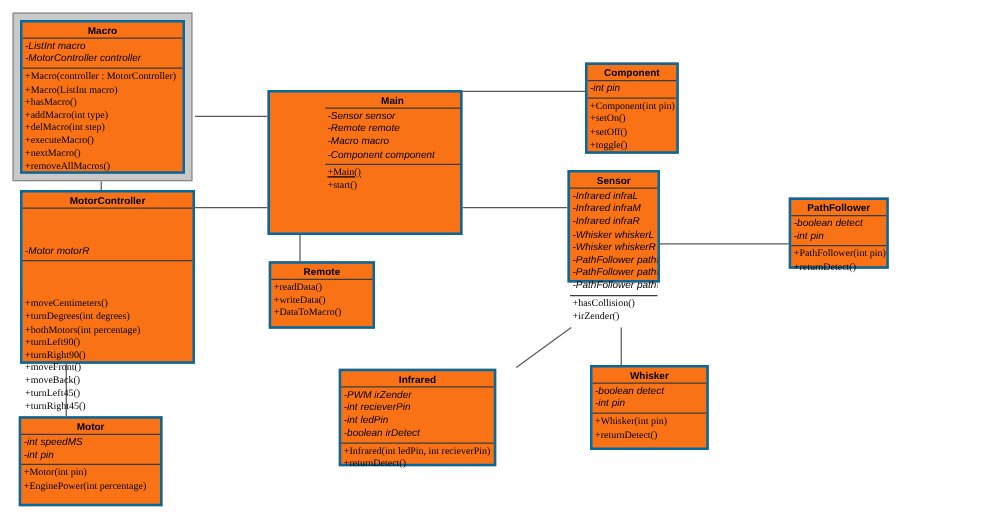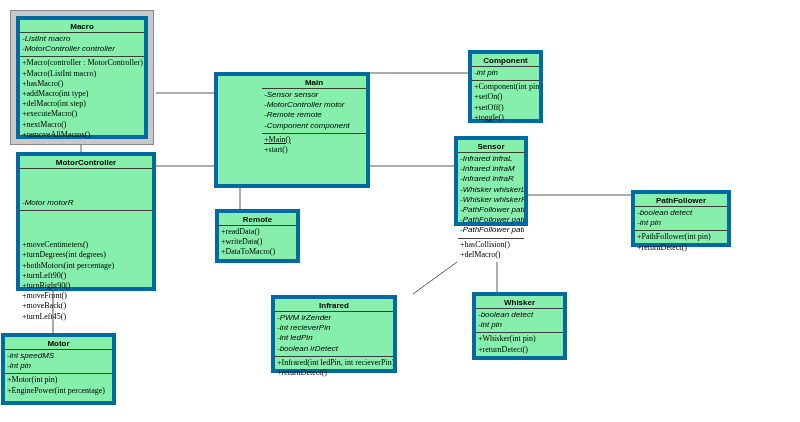--- a/index.html
+++ b/index.html
@@ -6,21 +6,21 @@
   #canvas {
     position:relative; width:800px; height:422px; background:#ffffff;
     overflow:hidden; font-family:"Liberation Sans", sans-serif;
   }
   #wires { position:absolute; left:0; top:0; width:800px; height:422px; }
   .selection-frame {
     position:absolute; background:#c9c9c9; border:1px solid #8a8a8a;
     box-sizing:border-box;
   }
   .uml-class {
-    position:absolute; background:#86efac; border:4px solid #0369a1;
+    position:absolute; background:#f97316; border:2px solid #0369a1;
     box-sizing:border-box; display:flex; flex-direction:column;
     font-size:8px; color:#000;
   }
   .uml-title {
     font-weight:bold; text-align:center; padding:2px 2px 1px 2px;
     border-bottom:1px solid #3c3c3c; line-height:9px; flex:0 0 auto;
   }
   .uml-attrs { border-bottom:1px solid #3c3c3c; padding:1px 0 2px 0; flex:0 0 auto;font-style:italic; }
   .uml-methods { padding:1px 0 2px 0; flex:1 1 auto;font-family:Liberation Serif, serif; }
   .uml-row { padding:0 2px; line-height:10.2px; white-space:nowrap; overflow:hidden; }
@@ -67,39 +67,40 @@
       </div>
       <div class="uml-methods">
         <div class="uml-row">+moveCentimeters()</div>
         <div class="uml-row">+turnDegrees(int degrees)</div>
         <div class="uml-row">+bothMotors(int percentage)</div>
         <div class="uml-row">+turnLeft90()</div>
         <div class="uml-row">+turnRight90()</div>
         <div class="uml-row">+moveFront()</div>
         <div class="uml-row">+moveBack()</div>
         <div class="uml-row">+turnLeft45()</div>
+        <div class="uml-row">+turnRight45()</div>
       </div>
     </div>
-    <div class="uml-class" style="left: 1px; top: 333px; width: 115px; height: 72px;">
+    <div class="uml-class" style="left: 15px; top: 333px; width: 115px; height: 72px;">
       <div class="uml-title">Motor</div>
       <div class="uml-attrs">
         <div class="uml-row">-int speedMS</div>
         <div class="uml-row">-int pin</div>
       </div>
       <div class="uml-methods">
         <div class="uml-row">+Motor(int pin)</div>
         <div class="uml-row">+EnginePower(int percentage)</div>
       </div>
     </div>
     <div class="uml-class" style="left: 214px; top: 72px; width: 156px; height: 116px; padding-left: 44px;">
       <div class="uml-title">Main</div>
       <div class="uml-attrs">
         <div class="uml-row">-Sensor sensor</div>
-        <div class="uml-row">-MotorController motor</div>
         <div class="uml-row">-Remote remote</div>
+        <div class="uml-row">-Macro macro</div>
         <div class="uml-row">-Component component</div>
       </div>
       <div class="uml-methods">
         <div class="uml-row static">+Main()</div>
         <div class="uml-row">+start()</div>
       </div>
     </div>
     <div class="uml-class" style="left: 215px; top: 209px; width: 85px; height: 54px; justify-content: space-between;">
       <div class="uml-title">Remote</div>
       <div class="uml-methods">
@@ -127,24 +128,24 @@
         <div class="uml-row">-Infrared infraM</div>
         <div class="uml-row">-Infrared infraR</div>
         <div class="uml-row">-Whisker whiskerL</div>
         <div class="uml-row">-Whisker whiskerR</div>
         <div class="uml-row">-PathFollower pathL</div>
         <div class="uml-row">-PathFollower pathM</div>
         <div class="uml-row">-PathFollower pathR</div>
       </div>
       <div class="uml-methods">
         <div class="uml-row">+hasCollision()</div>
-        <div class="uml-row">+delMacro()</div>
+        <div class="uml-row">+irZender()</div>
       </div>
     </div>
-    <div class="uml-class" style="left: 631px; top: 158px; width: 100px; height: 57px; margin-top: 32px;">
+    <div class="uml-class" style="left: 631px; top: 158px; width: 80px; height: 57px;">
       <div class="uml-title">PathFollower</div>
       <div class="uml-attrs">
         <div class="uml-row">-boolean detect</div>
         <div class="uml-row">-int pin</div>
       </div>
       <div class="uml-methods">
         <div class="uml-row">+PathFollower(int pin)</div>
         <div class="uml-row">+returnDetect()</div>
       </div>
     </div>

